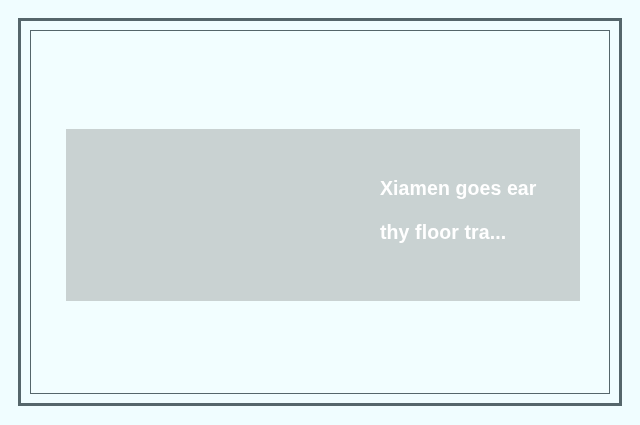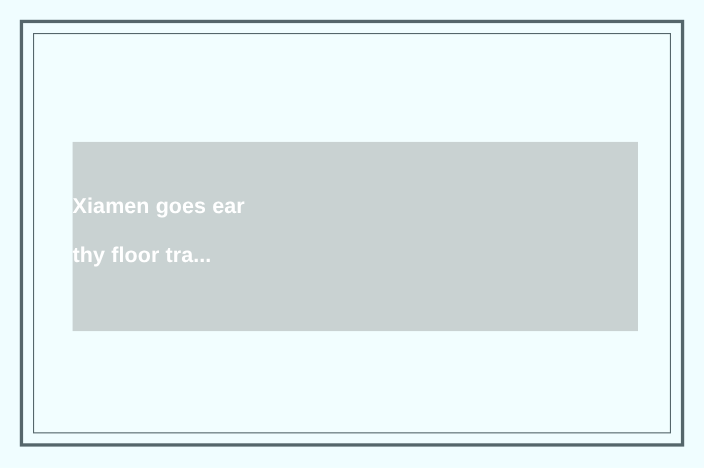--- a/index.html
+++ b/index.html
@@ -48,21 +48,21 @@
   
   #image-placeholder {
     position: absolute;
     left: 35px;
     top: 98px;
     width: 514px;
     height: 172px;
     background: #c9d2d2;
     display: flex;
     align-items: center;
-    justify-content: flex-start;
+    justify-content: flex-end;
     box-sizing: border-box;
   }
 
   #placeholder-caption {
     color: #ffffff;
     font-family: "Liberation Sans", sans-serif;
     font-weight: bold;
     font-size: 19.5px;
     line-height: 44px;
     letter-spacing: 0.1px;

